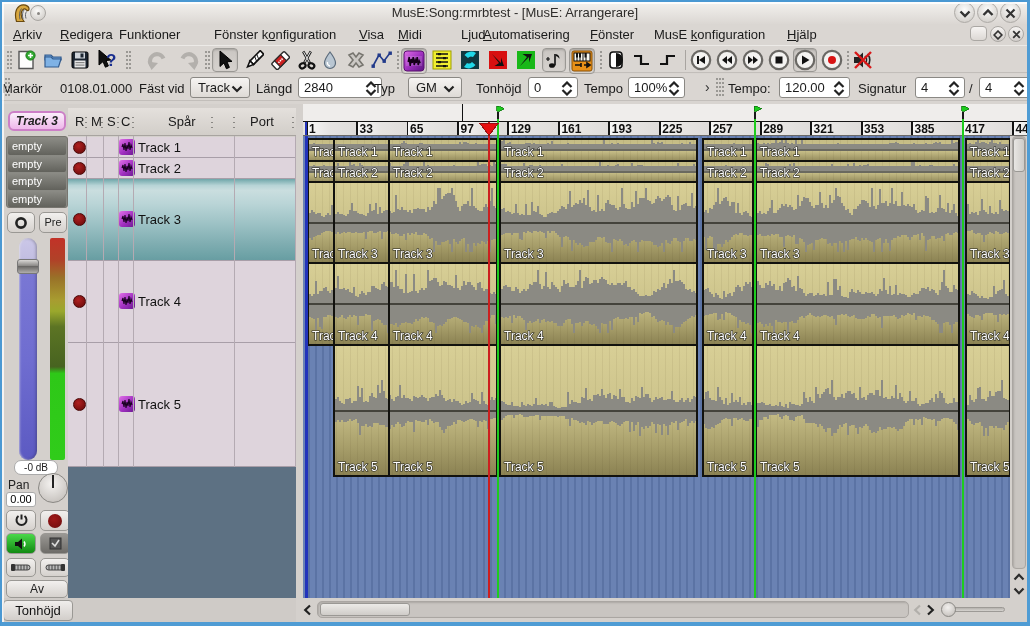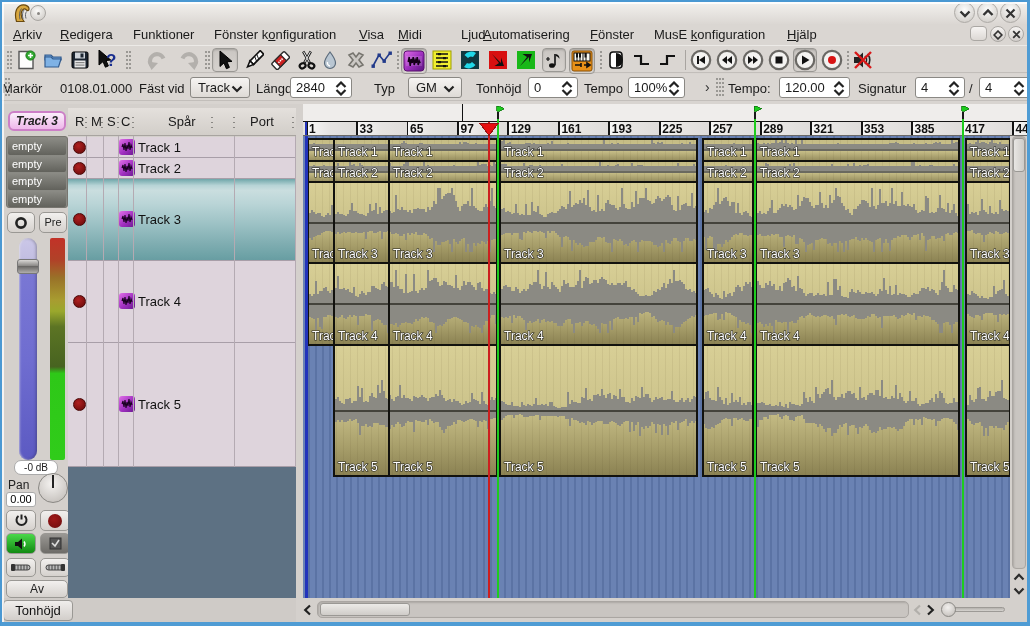--- a/index.html
+++ b/index.html
@@ -48,41 +48,42 @@
 .hrow { left:296px; top:598px; width:732px; height:24px; background:#d4d0cc; }
 .htrough { position:absolute; left:21px; top:3px; width:592px; height:17px; background:#c9c5c1; border:1px solid #aaa6a2; border-radius:5px; box-shadow:inset 1px 1px 2px rgba(0,0,0,0.15); }
 .hthumb { position:absolute; left:2px; top:1px; width:90px; height:13px; background:linear-gradient(#eceae7,#cfccc8); border:1px solid #9a9894; border-radius:3px; }
 u { text-decoration:underline; }
 </style></head>
 <body>
 <div class="abs" style="left:0;top:0;width:1030px;height:626px;border:2px solid #4a98d2;border-bottom:4px solid #4f9cd4;border-right:3px solid #4f9cd4;pointer-events:none;z-index:99"></div>
 <div class="abs" style="left:2px;top:2px;width:1025px;height:1.5px;background:rgba(255,255,255,0.85);z-index:98"></div>
 <div class="abs" style="left:2px;top:2px;width:2px;height:620px;background:rgba(255,255,255,0.75);z-index:98"></div>
 <div class="abs titlebar">
+ <div class="ttxt">MusE:Song:rmrbtest - [MusE: Arrangerare]</div>
  <svg class="abs" style="left:12px;top:2px" width="18" height="19" viewBox="0 0 18 19">
       <path d="M2.5 17.5 C0.5 11 1.5 4.5 5.5 2 C9.5 -0.5 14.5 1.5 15 4.5 C15.3 6.5 13.5 7 12.5 6 C10.5 4 8.5 5 7.5 8 C6.5 11.5 8 15 10 17.5z" fill="#d8a840" stroke="#6a4a10" stroke-width="1.2"></path>
       <path d="M6 15.5 C5 11 5.5 7 7.5 4.5 M9 15 C8 11 8.5 8 10 6 M12 14.5 C11 11.5 11.5 9 12.5 7.5" stroke="#55585e" stroke-width="0.9" fill="none"></path>
     </svg>
  <div class="abs" style="left:28px;top:3px;width:16px;height:16px;border-radius:50%;background:radial-gradient(circle at 45% 35%,#fbfaf8,#d5d2ce 75%,#bab7b3);border:1px solid #a8a5a1">
       <div style="width:3px;height:3px;border-radius:50%;background:#8a8783;margin:6px auto"></div>
     </div>
  <div class="winbtn" style="left:952px;top:0"><svg width="12" height="12" viewBox="0 0 12 12" style="margin-top:5px">
         <path d="M1.5 3.5 L6 8 L10.5 3.5" stroke="#333" stroke-width="2.4" fill="none"></path>
       </svg></div>
  <div class="winbtn" style="left:975px;top:0"><svg width="12" height="12" viewBox="0 0 12 12" style="margin-top:4px">
         <path d="M1.5 8 L6 3.5 L10.5 8" stroke="#333" stroke-width="2.4" fill="none"></path>
       </svg></div>
  <div class="winbtn" style="left:998px;top:0"><svg width="11" height="11" viewBox="0 0 11 11" style="margin-top:5px">
         <path d="M1.5 1.5 L9.5 9.5 M9.5 1.5 L1.5 9.5" stroke="#333" stroke-width="2.2"></path>
       </svg></div>
 </div>
 <div class="abs menubar">
  <span style="left:11px"><u>A</u>rkiv</span>
  <span style="left:58px"><u>R</u>edigera</span>
- <span style="left:131px">Funktioner</span>
+ <span style="left:117px">Funktioner</span>
  <span style="left:212px">Fönster k<u>o</u>nfiguration</span>
  <span style="left:357px"><u>V</u>isa</span>
  <span style="left:396px"><u>M</u>idi</span>
  <span style="left:459px">Ljud</span>
  <span style="left:481px"><u>A</u>utomatisering</span>
  <span style="left:588px"><u>F</u>önster</span>
  <span style="left:652px">MusE <u>k</u>onfiguration</span>
  <span style="left:785px"><u>H</u>jälp</span>
  <div class="abs" style="left:968px;top:2px;width:17px;height:15px;border:1px solid #aaa7a3;border-radius:4px;background:linear-gradient(#f6f4f2,#dcd8d4)"></div>
  <div class="abs" style="left:988px;top:2px;width:16px;height:16px;border-radius:50%;background:linear-gradient(#f6f4f2,#d2cecb);border:1px solid #aaa7a3;text-align:center"><svg width="10" height="10" viewBox="0 0 10 10" style="margin-top:3px">
@@ -328,21 +329,21 @@
  <span class="lbl" style="left:0">Markör</span>
  <span class="lbl" style="left:58px">0108.01.000</span>
  <span class="lbl" style="left:137px">Fäst vid</span>
  <div class="combo" style="left:188px;width:60px">
       <span class="v">Track</span>
       <svg width="12" height="8" viewBox="0 0 12 8" style="position:absolute;right:6px;top:7px">
         <path d="M1.5 1.5 L6 6 L10.5 1.5" stroke="#222" stroke-width="2.2" fill="none"></path>
       </svg>
     </div>
  <span class="lbl" style="left:254px">Längd</span>
- <div class="spin" style="left:288px;width:62px">
+ <div class="spin" style="left:296px;width:84px">
       <span class="v">2840</span>
       <svg width="12" height="15" viewBox="0 0 12 15" style="position:absolute;right:4px;top:3px">
         <path d="M1.5 6 L6 1.5 L10.5 6" stroke="#222" stroke-width="2.2" fill="none"></path>
         <path d="M1.5 9 L6 13.5 L10.5 9" stroke="#222" stroke-width="2.2" fill="none"></path>
       </svg>
     </div>
  <span class="lbl" style="left:372px">Typ</span>
  <div class="combo" style="left:406px;width:54px">
       <span class="v">GM</span>
       <svg width="12" height="8" viewBox="0 0 12 8" style="position:absolute;right:6px;top:7px">

